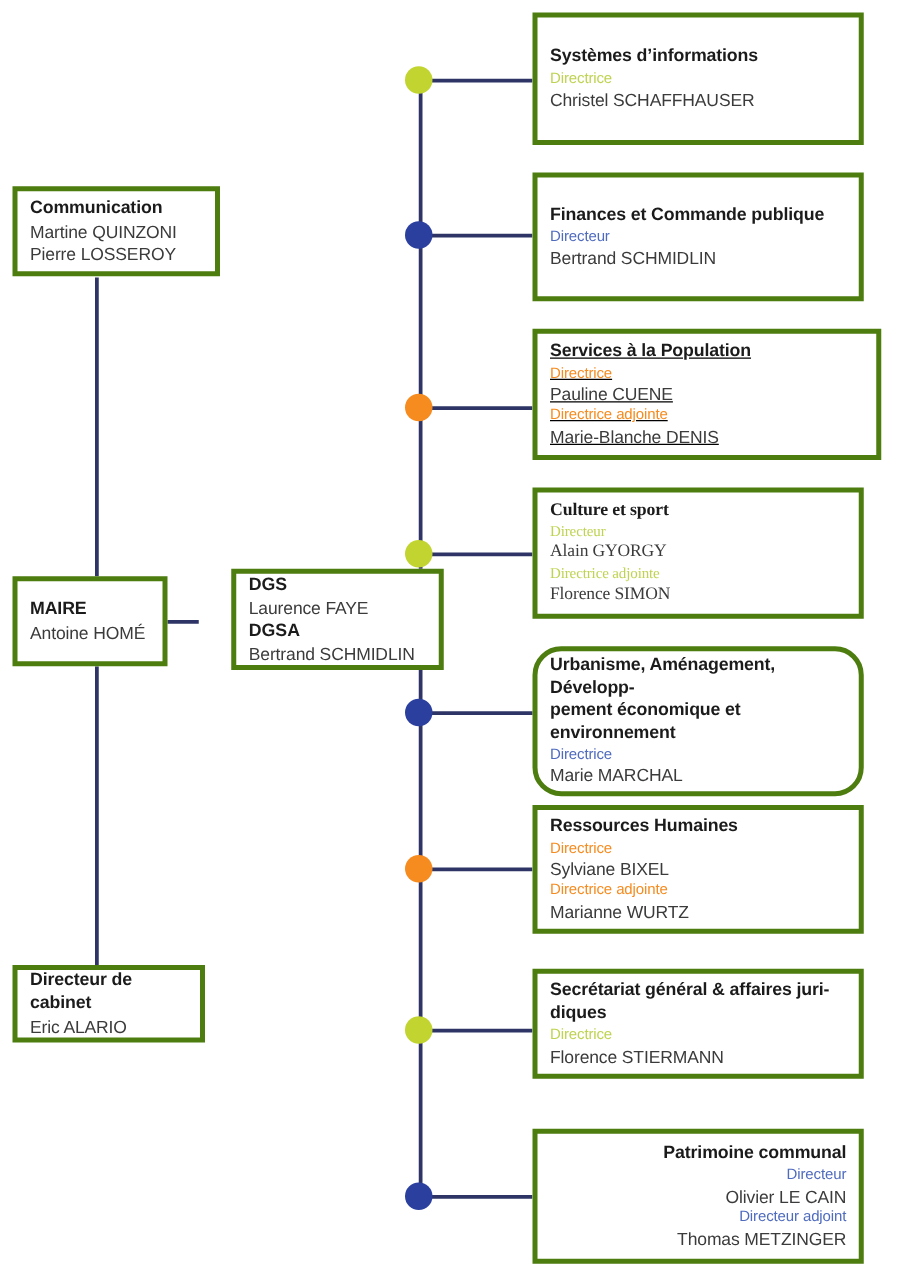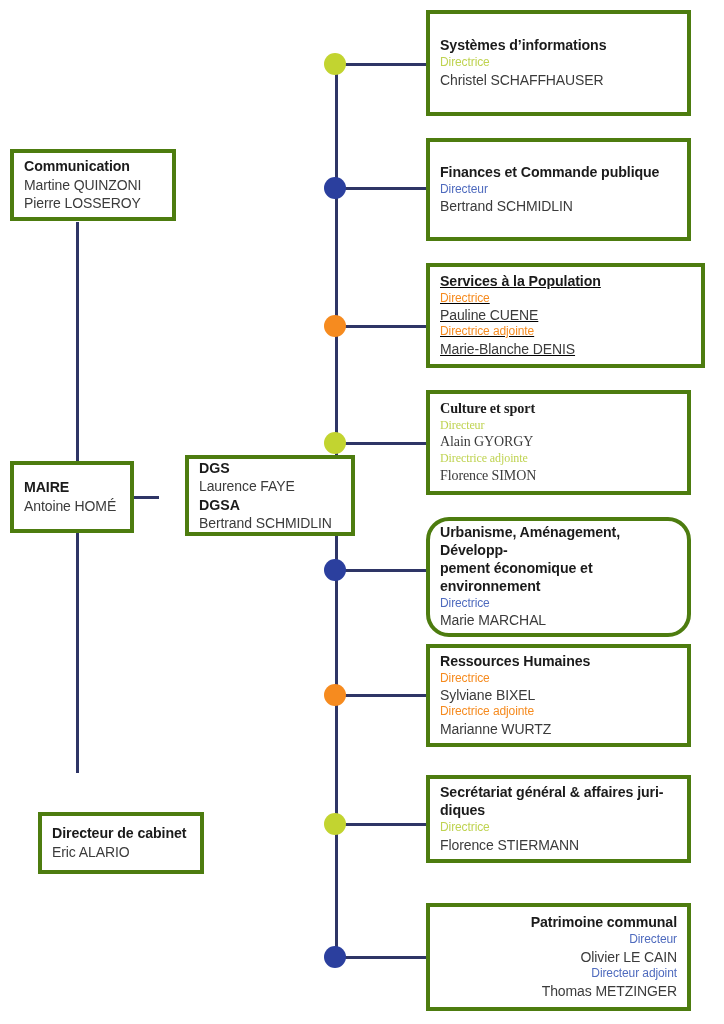--- a/index.html
+++ b/index.html
@@ -116,21 +116,21 @@
     <div class="node-title">Communication</div>
     <div class="node-person">Martine QUINZONI</div>
     <div class="node-person">Pierre LOSSEROY</div>
   </div>
 
   <div class="node-box" style="left:10px; top:461px; width:124px; height:72px;">
     <div class="node-title">MAIRE</div>
     <div class="node-person">Antoine HOMÉ</div>
   </div>
 
-  <div class="node-box" style="left:10px; top:812px; width:166px; height:62px;margin-left:28px;">
+  <div class="node-box" style="left:10px; top:772px; width:154px; height:62px;">
     <div class="node-title">Directeur de cabinet</div>
     <div class="node-person">Eric ALARIO</div>
   </div>
 
   <div class="node-box" style="left:153px; top:455px; width:170px; height:81px;margin-left:32px;">
     <div class="kv-label">DGS</div>
     <div class="node-person">Laurence FAYE</div>
     <div class="kv-label">DGSA</div>
     <div class="node-person">Bertrand SCHMIDLIN</div>
   </div>

